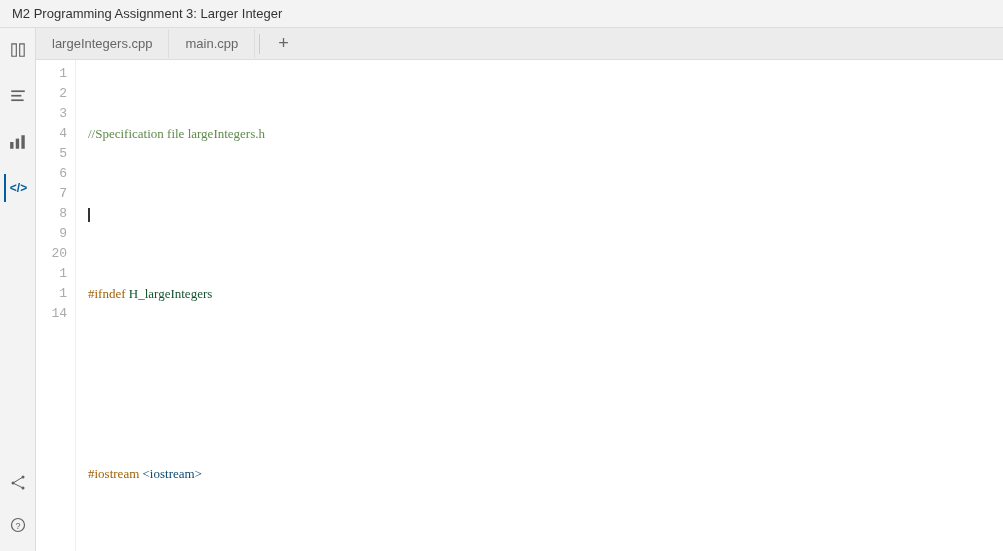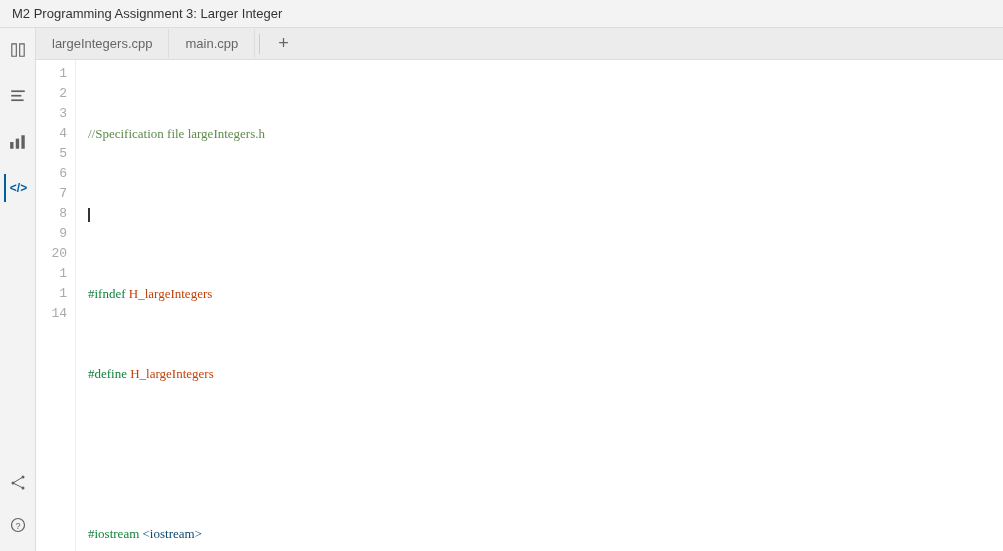--- a/index.html
+++ b/index.html
@@ -165,24 +165,24 @@
     }
 
     .code-line {
       display: block;
       height: 20px;
       min-height: 20px;
     }
 
     
     .c-comment { color: #608b4e; }
-    .c-preprocessor { color: #15803d; }
+    .c-preprocessor { color: #a16207; }
     .c-include-bracket { color: #0c4a6e; }
     .c-normal { color: #333; }
-    .c-namespace { color: #c2410c; }
+    .c-namespace { color: #14532d; }
 
     
     .cursor {
       display: inline-block;
       width: 2px;
       height: 14px;
       background: #333;
       vertical-align: middle;
       animation: blink 1s step-end infinite;
     }
@@ -275,21 +275,20 @@
       </div>
 
       <div class="code-content">
         
         <span class="code-line"><span class="c-comment">//Specification file largeIntegers.h</span></span>
         
         <span class="code-line"><span class="cursor"></span></span>
         
         <span class="code-line"><span class="c-preprocessor">#ifndef</span><span class="c-normal"> </span><span class="c-namespace">H_largeIntegers</span></span>
         
-        <span class="code-line"><span class="c-preprocessor">#define</span><span class="c-normal"> </span><span class="c-namespace">H_largeIntegers</span></span>
         
         <span class="code-line"> </span>
         
         <span class="code-line"><span class="c-preprocessor">#iostream</span><span class="c-normal"> </span><span class="c-include-bracket">&lt;iostream&gt;</span></span>
         
         
         
         
         
         

